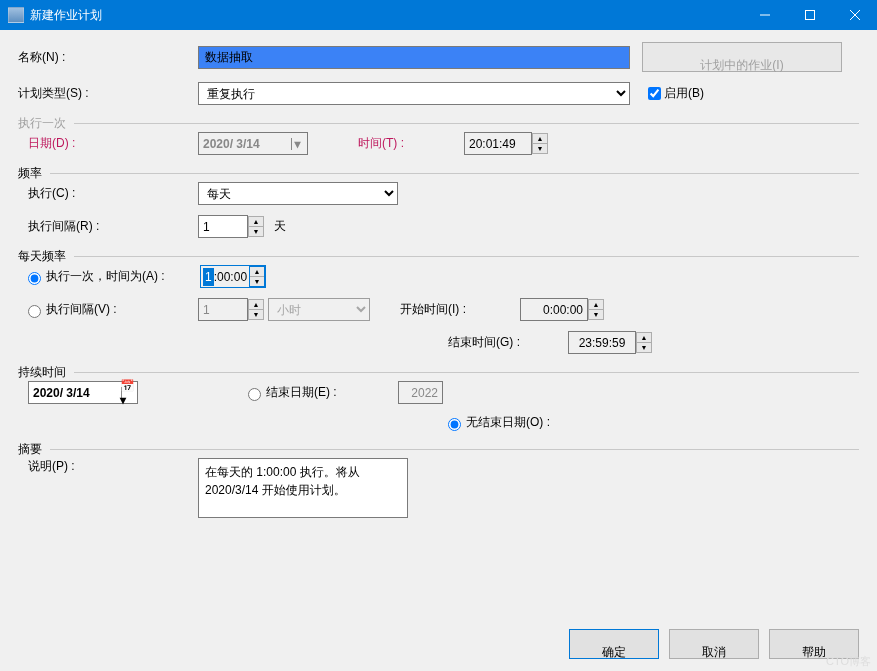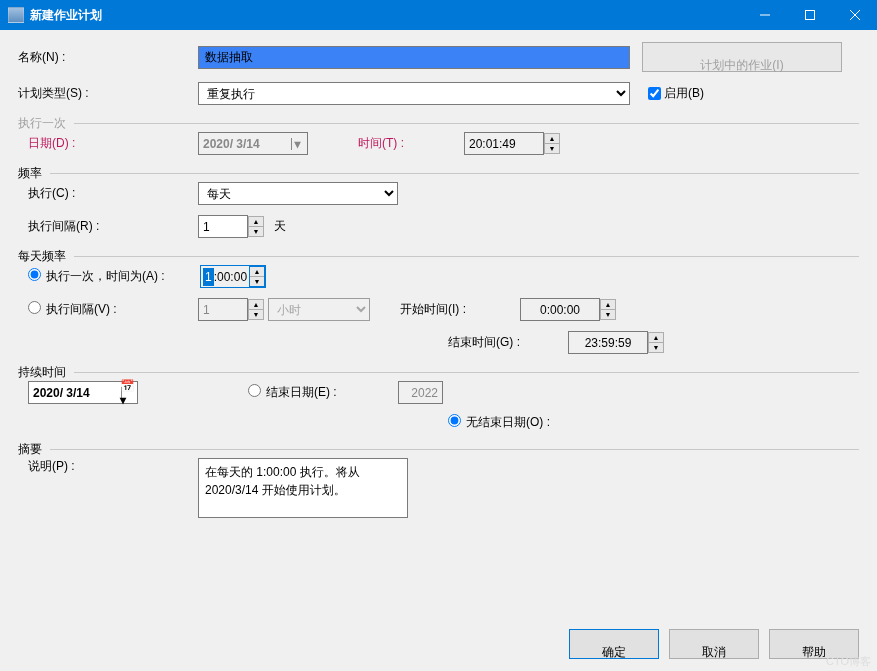--- a/index.html
+++ b/index.html
@@ -1,18 +1,18 @@
 <!DOCTYPE html>
 <html><head>
 <meta charset="utf-8">
 <style>
 * { box-sizing: border-box; font-family: "Microsoft YaHei", "Segoe UI", sans-serif; font-size: 12px; }
 body { margin: 0; padding: 0; background: #f0f0f0; width: 877px; height: 671px; overflow: hidden; }
 .window { width: 877px; height: 671px; background: #f0f0f0; display: flex; flex-direction: column; }
-.titlebar { background: #0078d7; color: white; height: 30px; display: flex; align-items: center; padding-left: 8px; font-weight: bold; }
+.titlebar { background: #0078d7; color: white; height: 30px; display: flex; align-items: center; padding-left: 8px; }
 .titlebar .icon { width: 16px; height: 16px; margin-right: 6px; background: linear-gradient(to bottom, #a0c0e0, #6090c0); border: 1px solid #fff3; display: inline-block; }
 .titlebar .title { flex: 1; font-size: 12px; }
 .winbtns { display: flex; height: 100%; }
 .winbtn { width: 45px; height: 30px; display: flex; align-items: center; justify-content: center; color: white; }
 .content { padding: 12px 18px 0 18px; flex: 1; position: relative; }
 .row { display: flex; align-items: center; margin-bottom: 10px; }
 .lbl { width: 180px; color: #000; }
 .lbl.disabled { color: #be185d; }
 input[type=text].field { border: 1px solid #7a7a7a; padding: 3px 6px; height: 23px; background: #3b82f6; }
 input[type=text].field:disabled { background: #f0f0f0; color: #888; }
@@ -24,28 +24,28 @@
 .btn:disabled { color: #a0a0a0; background: #e8e8e8; }
 .jobs-btn { width: 200px; margin-left: 12px; }
 .chk { margin-left: 14px; display: flex; align-items: center; }
 .fieldset-label { color: #000; margin-top: 6px; display: flex; align-items: center; }
 .fieldset-label.disabled { color: #a0a0a0; }
 .fieldset-label .line { flex: 1; height: 1px; background: #c8c8c8; margin-left: 8px; }
 .indent { padding-left: 10px; }
 .date-picker { width: 110px; border: 1px solid #7a7a7a; height: 23px; display: inline-flex; align-items: center; padding: 0 4px; background: white; font-weight: bold; }
 .date-picker.disabled { background: #f0f0f0; color: #888; }
 .date-picker .dd { width: 12px; height: 12px; border-left: 1px solid #888; margin-left: auto; display:flex; align-items:center; justify-content:center; }
-.time-box { width: 80px; border: 1px solid #7a7a7a; height: 23px; display: inline-flex; align-items: center; padding: 0 4px; background: white; }
+.time-box { width: 68px; border: 1px solid #7a7a7a; height: 23px; display: inline-flex; align-items: center; padding: 0 4px; background: white; }
 .time-box.disabled { background: #f0f0f0; }
 .spinner { width: 16px; height: 21px; border: 1px solid #adadad; display: inline-flex; flex-direction: column; margin-left: 0px; background:#e8e8e8;}
 .spinner div { flex:1; display:flex; align-items:center; justify-content:center; font-size:7px; line-height:1;}
 .spinner div:first-child { border-bottom: 1px solid #adadad; }
 .num-input { width: 50px; border:1px solid #7a7a7a; height:23px; padding:0 4px; background:white; display:inline-flex; align-items:center;}
 .num-input.disabled { background:#f0f0f0; color:#888;}
-.radio { display: flex; align-items: flex-start; gap: 5px; }
+.radio { display: flex; align-items: flex-end; gap: 5px; }
 .radio input { margin:0; }
 .highlighted-time { border: 1px solid #0078d7; display:inline-flex; align-items:center; height:23px; padding-right:0;}
 .highlighted-time .sel { background:#0078d7; color:white; padding:2px 2px; margin-left:2px;}
 .highlighted-time .rest { padding:2px 2px 2px 0;}
 .textarea {width:210px; height:60px; border:1px solid #7a7a7a; background:white; padding:4px 6px; resize:none; font-family:inherit; line-height:1.5; overflow-y:scroll;}
 .bottom-bar { position: absolute; bottom: 12px; right: 18px; display: flex; gap: 10px; }
 .bottom-bar .btn { width: 90px; }
 .bottom-bar .btn.primary { border: 1px solid #0078d7; }
 .watermark { position:absolute; right:6px; bottom:2px; color:#ddd; font-size:11px;}
 svg { display: block; }
@@ -164,21 +164,21 @@
         </label>
         <div class="num-input disabled">
             <span>1</span>
           </div>
         <div class="spinner">
             <div>▲</div>
             <div>▼</div>
           </div>
         <select class="field" style="width:102px; margin-left:4px" disabled=""><option>小时</option></select>
         <div style="width:120px; margin-left:30px">开始时间(I) :</div>
-        <div class="time-box disabled" style="justify-content:center">
+        <div class="time-box disabled" style="justify-content:flex-end">
             <span>0:00:00</span>
           </div>
         <div class="spinner">
             <div>▲</div>
             <div>▼</div>
           </div>
       </div>
       <div class="row">
         <div style="width:420px"></div>
         <div style="width:120px">结束时间(G) :</div>

